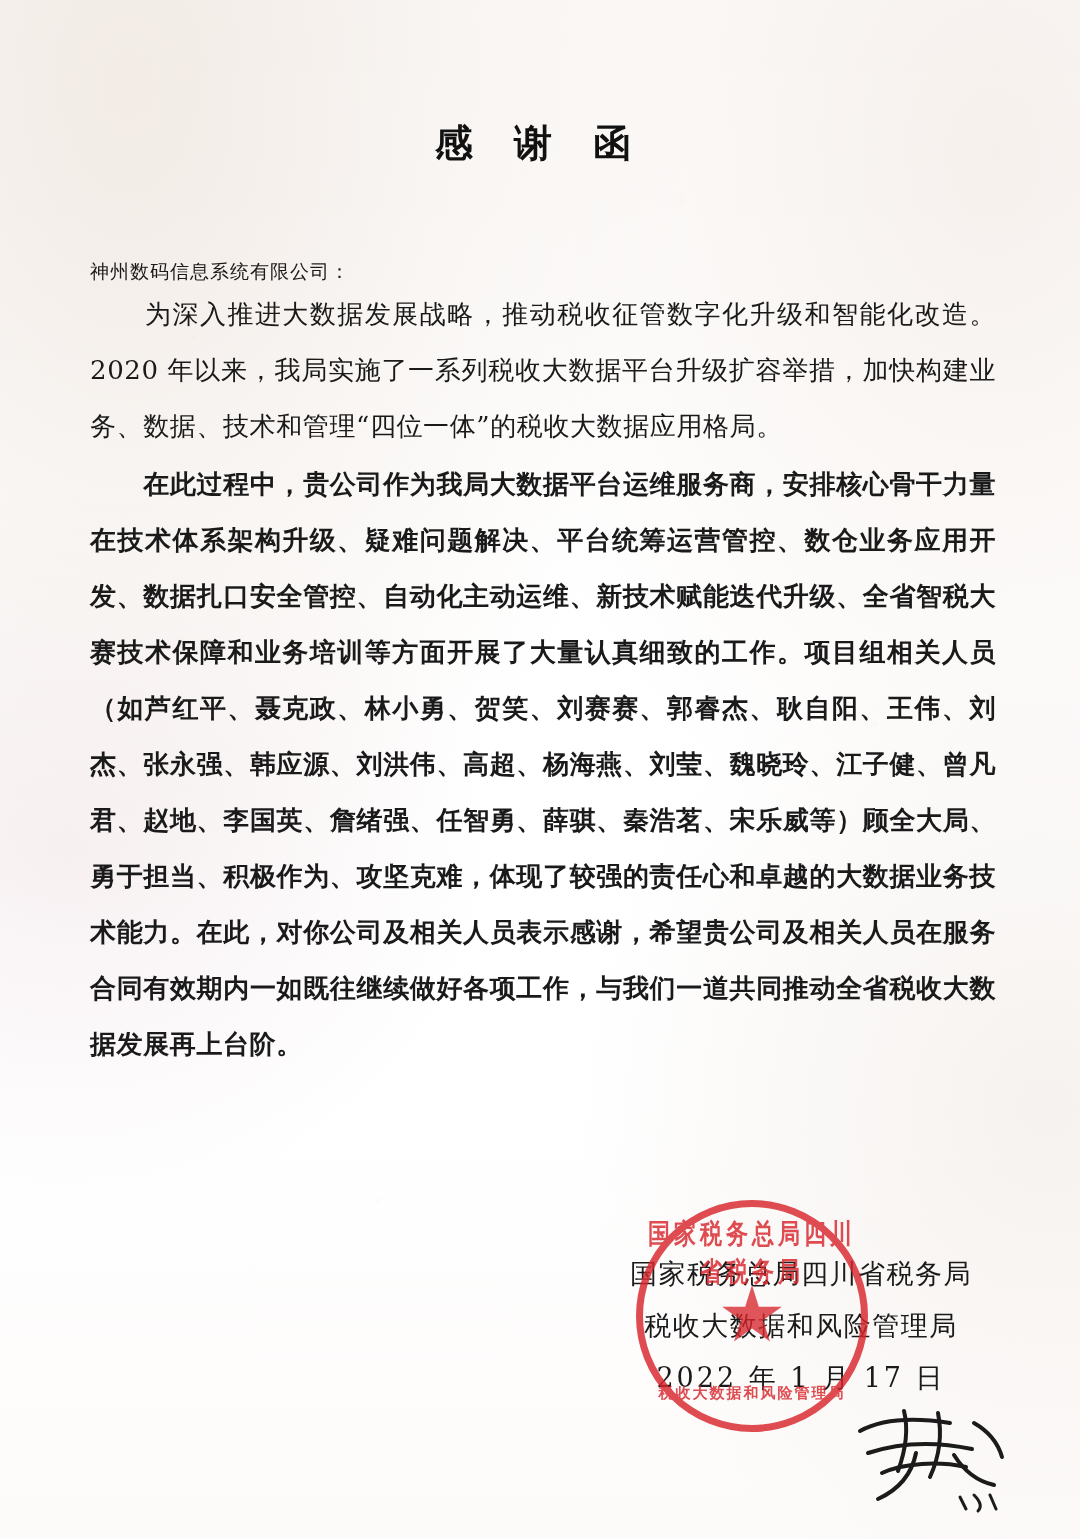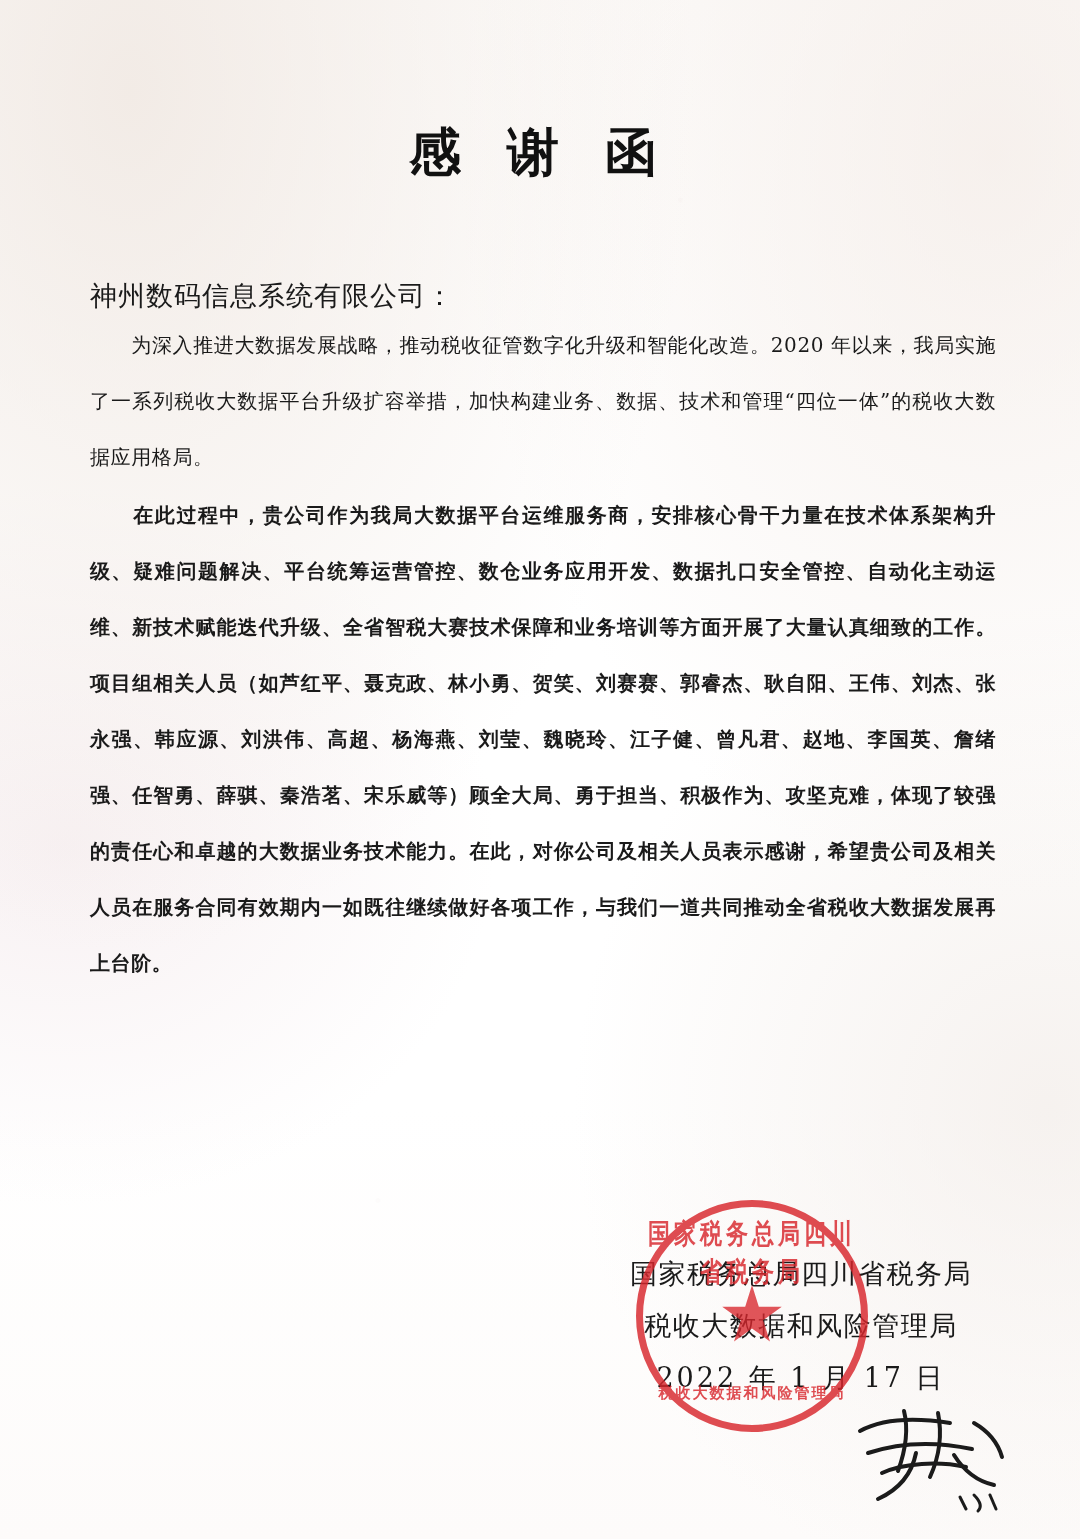--- a/index.html
+++ b/index.html
@@ -43,37 +43,37 @@
     position: absolute;
     inset: 0;
     padding: 0 78px;
     box-sizing: border-box;
   }
 
   .title {
     text-align: center;
     font-family: "DejaVu Serif", "Liberation Serif", serif;
     font-weight: 700;
-    font-size: 52px;
+    font-size: 38px;
     letter-spacing: 14px;
     margin-top: 118px;
     margin-bottom: 0;
     color: #111;
   }
 
   .salutation {
     margin-top: 88px;
-    font-size: 27px;
+    font-size: 19px;
     line-height: 1.5;
     letter-spacing: 1px;
     padding-left: 12px;
   }
 
   .body-para {
-    font-size: 20px;
+    font-size: 26px;
     line-height: 56px;
     letter-spacing: 0.6px;
     text-align: justify;
     text-justify: inter-ideograph;
     margin: 0;
     padding-left: 12px;
     padding-right: 6px;
   }
   .body-para + .body-para { margin-top: 2px; font-weight: bold; }
   .indent::before {

